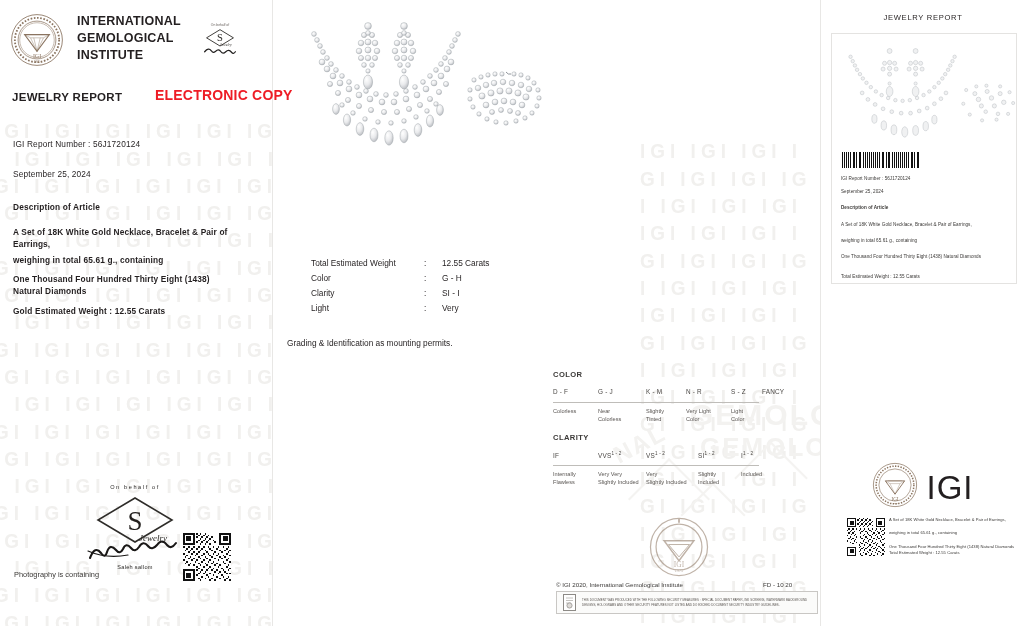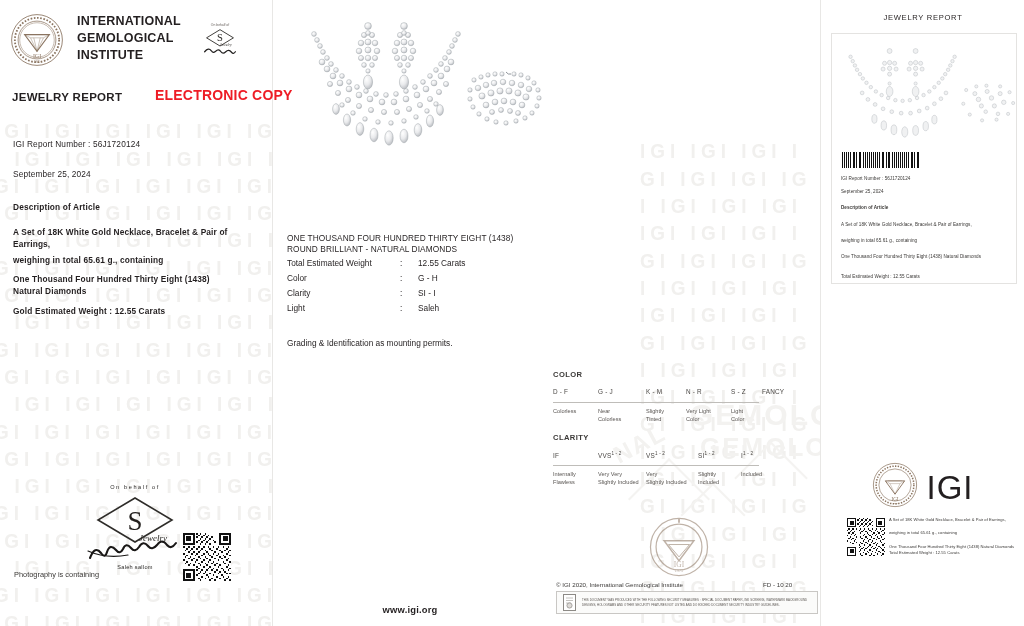--- a/index.html
+++ b/index.html
@@ -60,21 +60,21 @@
   .sig-stamp { position: absolute; left: 196px; top: 22px; }
 
   
   .lb { position: absolute; left: 13px; font-size: 8.3px; color: #231f20; letter-spacing: .15px; }
   .lb.b { font-weight: 700; }
   .lb.l { line-height: 11.5px; }
 
   
   .spec-head { position: absolute; left: 287px; top: 233px; font-size: 8.3px; line-height: 11px; letter-spacing: .1px; }
   .spec-table { position: absolute; left: 287px; top: 258px; font-size: 8.3px; }
-  .spec-row { display: flex; height: 15px; align-items: flex-start; }
+  .spec-row { display: flex; height: 15px; align-items: flex-start; margin-left: 24px; }
   .spec-k { width: 113px; }
   .spec-c { width: 18px; }
   .spec-v { }
   .spec-note { position: absolute; left: 287px; top: 338px; font-size: 8.3px; }
 
   
   .scale { position: absolute; left: 553px; width: 265px; }
   .scale-title { font-size: 7.6px; font-weight: 700; letter-spacing: .4px; color: #3c3a38; margin-bottom: 9px; }
   .scale-grades { position: relative; height: 11px; }
   .scale-line { height: 1px; background: #bfbdb9; margin-top: 3px; width: 180px; }
@@ -594,45 +594,41 @@
             <circle cx="200" cy="104" r="2.5"></circle>
               <circle cx="209" cy="102" r="2.5"></circle>
               <circle cx="218" cy="103" r="2.5"></circle>
               <circle cx="226" cy="105" r="2.5"></circle>
           </g>
         </g>
         <path d="M214 64 q2 3 5 2" fill="none" stroke="#8e949a" stroke-width="1"></path>
       </svg>
     </div>
 
-    <div class="spec-head" style="left:15px;">
-      <div>ONE  THOUSAND FOUR  HUNDRED THIRTY EIGHT (1438)</div>
-      <div>ROUND BRILLIANT - NATURAL DIAMONDS</div>
-    </div>
 
     <div class="spec-table" style="left:15px;">
       <div class="spec-row">
         <span class="spec-k">Total Estimated Weight</span>
         <span class="spec-c">:</span>
         <span class="spec-v">12.55 Carats</span>
       </div>
       <div class="spec-row">
         <span class="spec-k">Color</span>
         <span class="spec-c">:</span>
         <span class="spec-v">G - H</span>
       </div>
       <div class="spec-row">
         <span class="spec-k">Clarity</span>
         <span class="spec-c">:</span>
         <span class="spec-v">SI - I</span>
       </div>
       <div class="spec-row">
         <span class="spec-k">Light</span>
         <span class="spec-c">:</span>
-        <span class="spec-v">Saleh</span>
+        <span class="spec-v">Very</span>
       </div>
     </div>
 
     <div class="spec-note" style="left:15px;">Grading &amp; Identification as mounting permits.</div>
 
     <div class="scale" style="left:281px; top:370px;">
       <div class="scale-title">COLOR</div>
       <div class="scale-grades">
         <span class="g" style="left:0px;">D - F</span>
         <span class="g" style="left:45px;">G - J</span>
@@ -694,21 +690,20 @@
   <div class="secbox">
     <div class="secbox-icon">
       <svg width="13" height="17" viewBox="0 0 13 17">
         <rect x="0.5" y="0.5" width="12" height="16" fill="#fff" stroke="#8d8a86"></rect>
         <path d="M3 4 h7 M3 6.5 h7 M3 9 h5" stroke="#b5b2ae" stroke-width="0.8"></path>
         <circle cx="6.5" cy="11.5" r="2.6" fill="#dedbd7" stroke="#8d8a86" stroke-width="0.7"></circle>
       </svg>
     </div>
     <div class="secbox-txt">THIS DOCUMENT WAS PRODUCED WITH THE FOLLOWING SECURITY MEASURES : SPECIAL DOCUMENT PAPER, INK SCREENS, WATERMARK BACKGROUND DESIGNS, HOLOGRAMS AND OTHER SECURITY FEATURES NOT LISTED AND DO EXCEED DOCUMENT SECURITY INDUSTRY GUIDELINES.</div>
   </div>
-  <div class="www">www.igi.org</div>
 
   <div class="col-right">
 
     <div class="rp-title">JEWELRY REPORT</div>
 
     <div class="rp-card">
 
       <div class="rp-img">
         <svg width="186" height="112" viewBox="0 0 250 155">
           <g stroke="#b2b6ba" stroke-width="0.6" fill="#f0f1f2">

